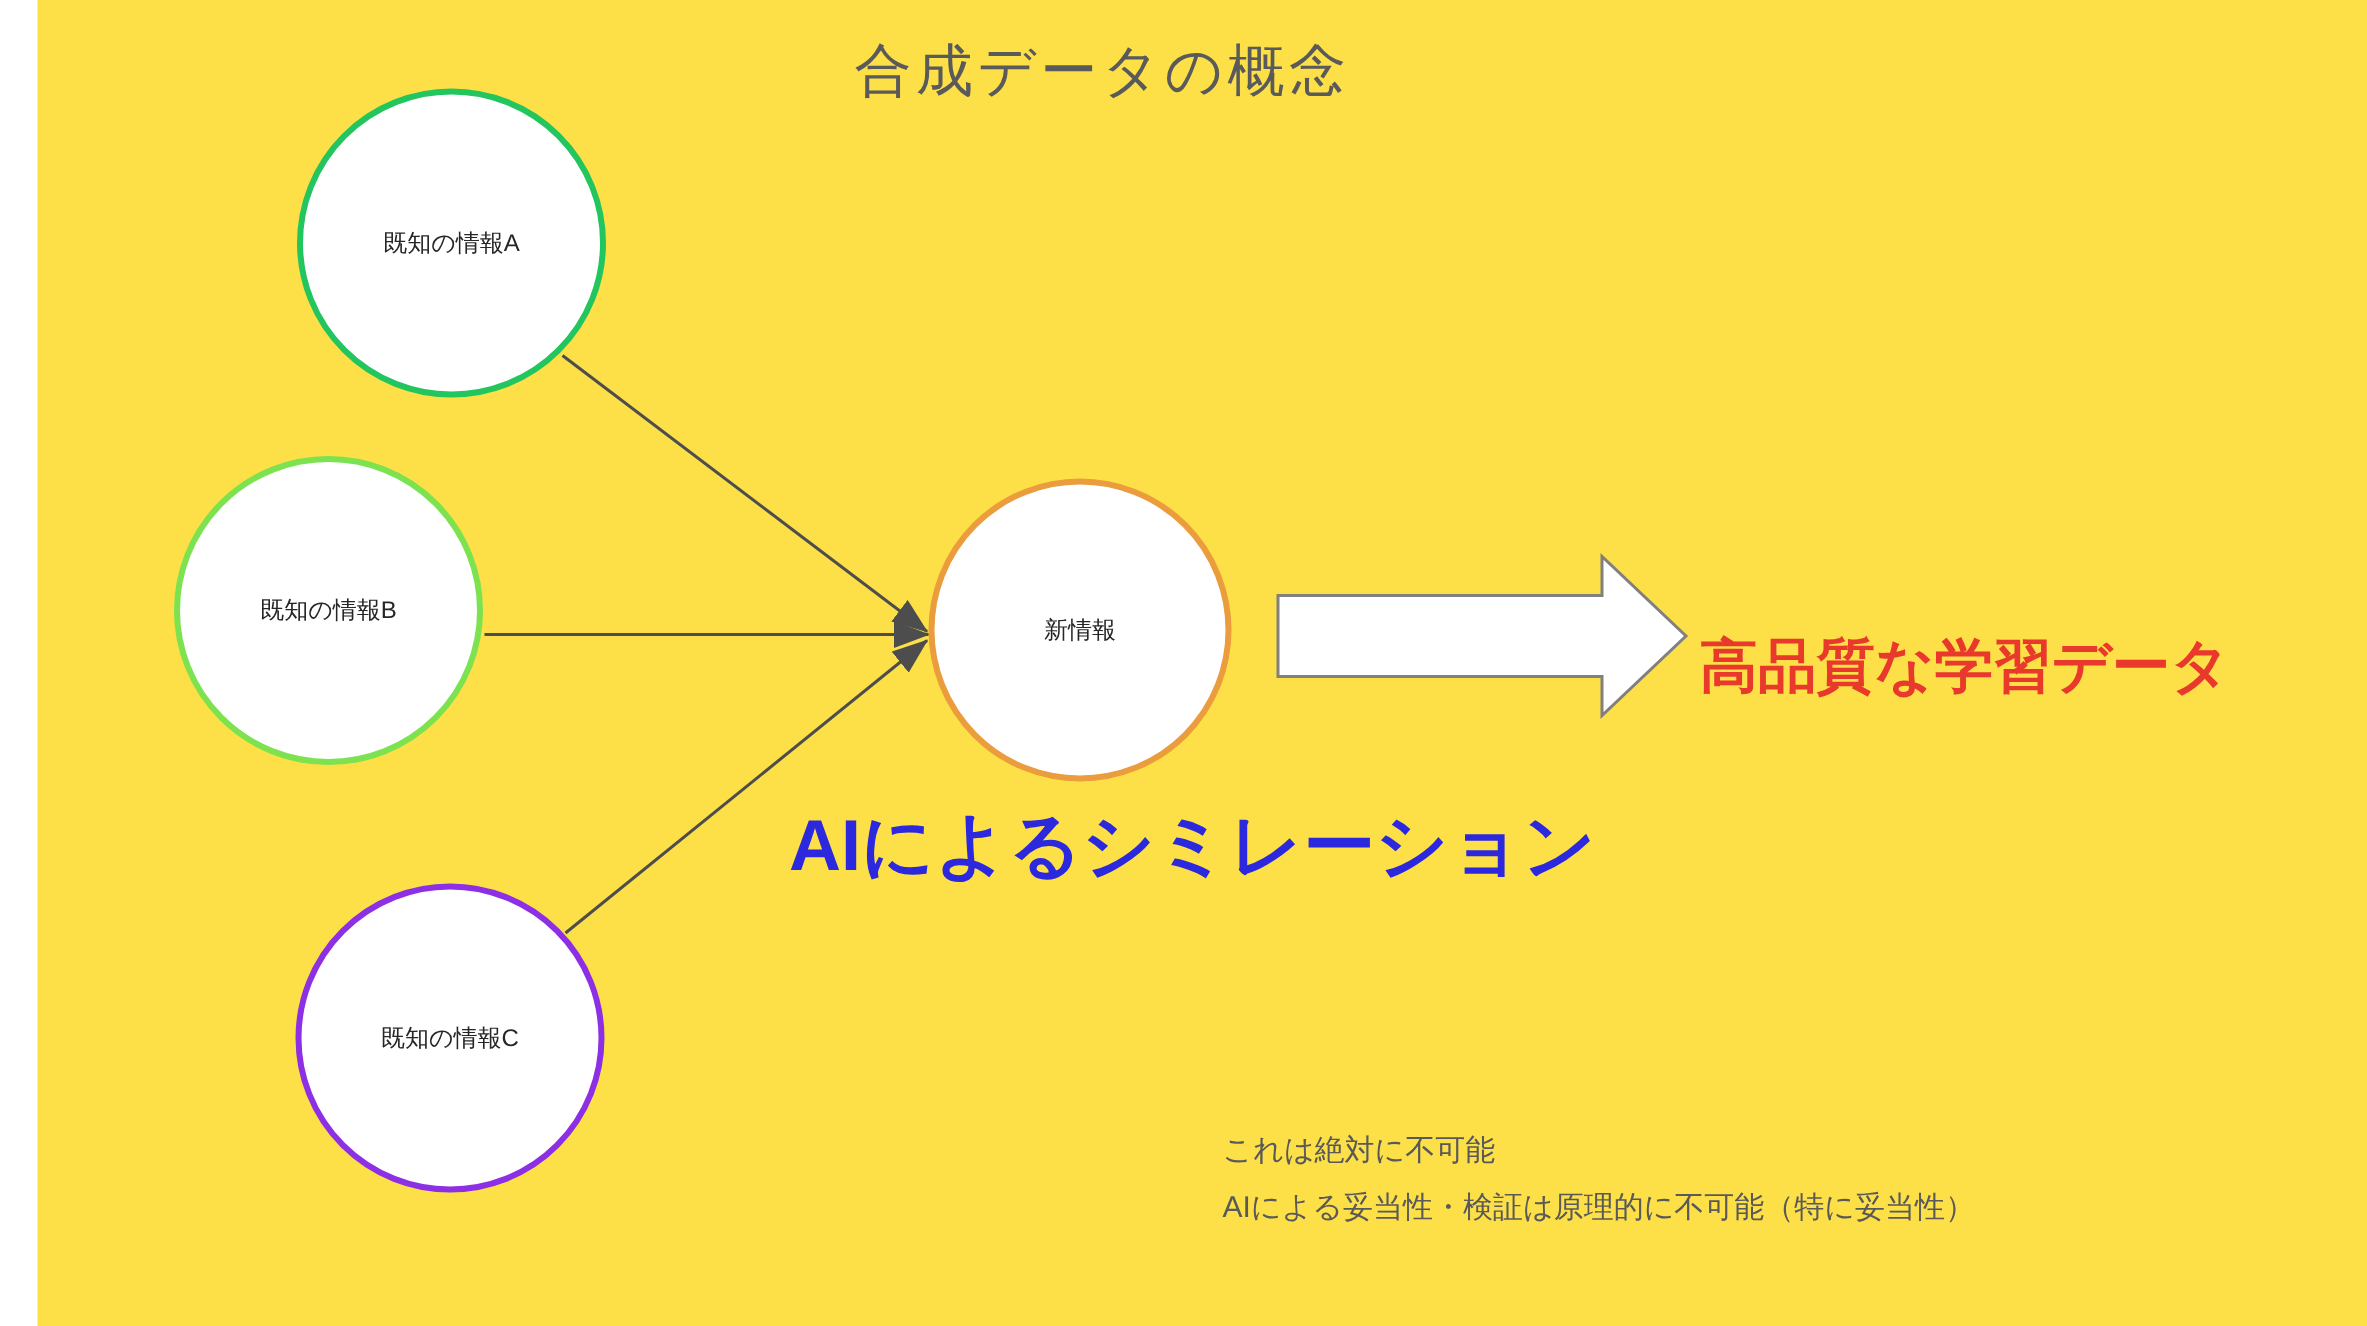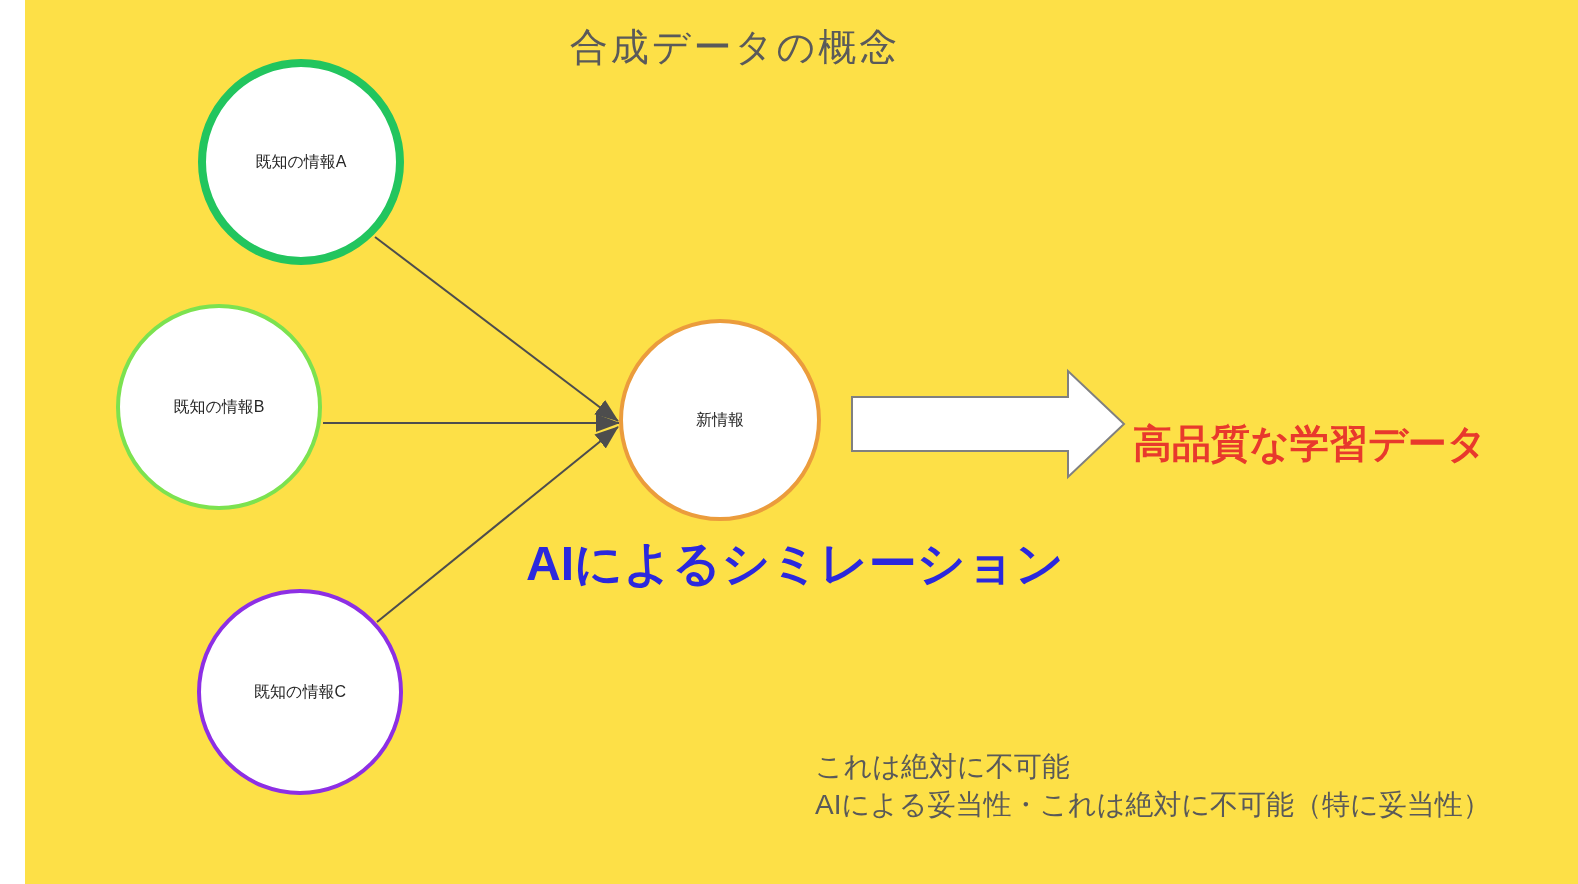--- a/index.html
+++ b/index.html
@@ -34,21 +34,21 @@
     background: #ffffff;
     display: flex;
     align-items: center;
     justify-content: center;
   }
   .node .node-label {
     font-size: 16px;
     color: #262626;
     white-space: nowrap;
   }
-  .node-known-a { left: 173px; top: 59px;  width: 206px; height: 206px; border: 8px solid #22c55e; }
+  .node-known-a { left: 173px; top: 59px;  width: 206px; height: 206px; border: 4px solid #22c55e; }
   .node-known-b { left: 91px;  top: 304px; width: 206px; height: 206px; border: 4px solid #7ce24f; }
   .node-known-c { left: 172px; top: 589px; width: 206px; height: 206px; border: 4px solid #8d2fe4; }
   .node-new-info{ left: 594px; top: 319px; width: 202px; height: 202px; border: 4px solid #eb9c3c; }
   .simulation-label {
     position: absolute;
     left: 501px; top: 532px;
     font-size: 48px;
     font-weight: bold;
     color: #2b28dd;
     white-space: nowrap;
@@ -57,21 +57,21 @@
     position: absolute;
     left: 1108px; top: 417px;
     font-size: 39px;
     font-weight: bold;
     color: #e8392c;
     white-space: nowrap;
   }
   .notes {
     position: absolute;
     left: 790px; top: 748px;
-    font-size: 28px;
+    font-size: 20px;
     line-height: 38px;
     color: #595959;
     white-space: nowrap;
   }
 </style>
 </head>
 <body>
 
 <div class="canvas">
 
@@ -108,16 +108,16 @@
   <div class="node node-new-info">
     <span class="node-label">新情報</span>
   </div>
 
   <div class="simulation-label">AIによるシミレーション</div>
 
   <div class="result-label">高品質な学習データ</div>
 
   <div class="notes">
     <div>これは絶対に不可能</div>
-    <div>AIによる妥当性・これは絶対に不可能（特に妥当性）</div>
+    <div>AIによる妥当性・検証は原理的に不可能（特に妥当性）</div>
   </div>
 
 </div>
 
 </body></html>

